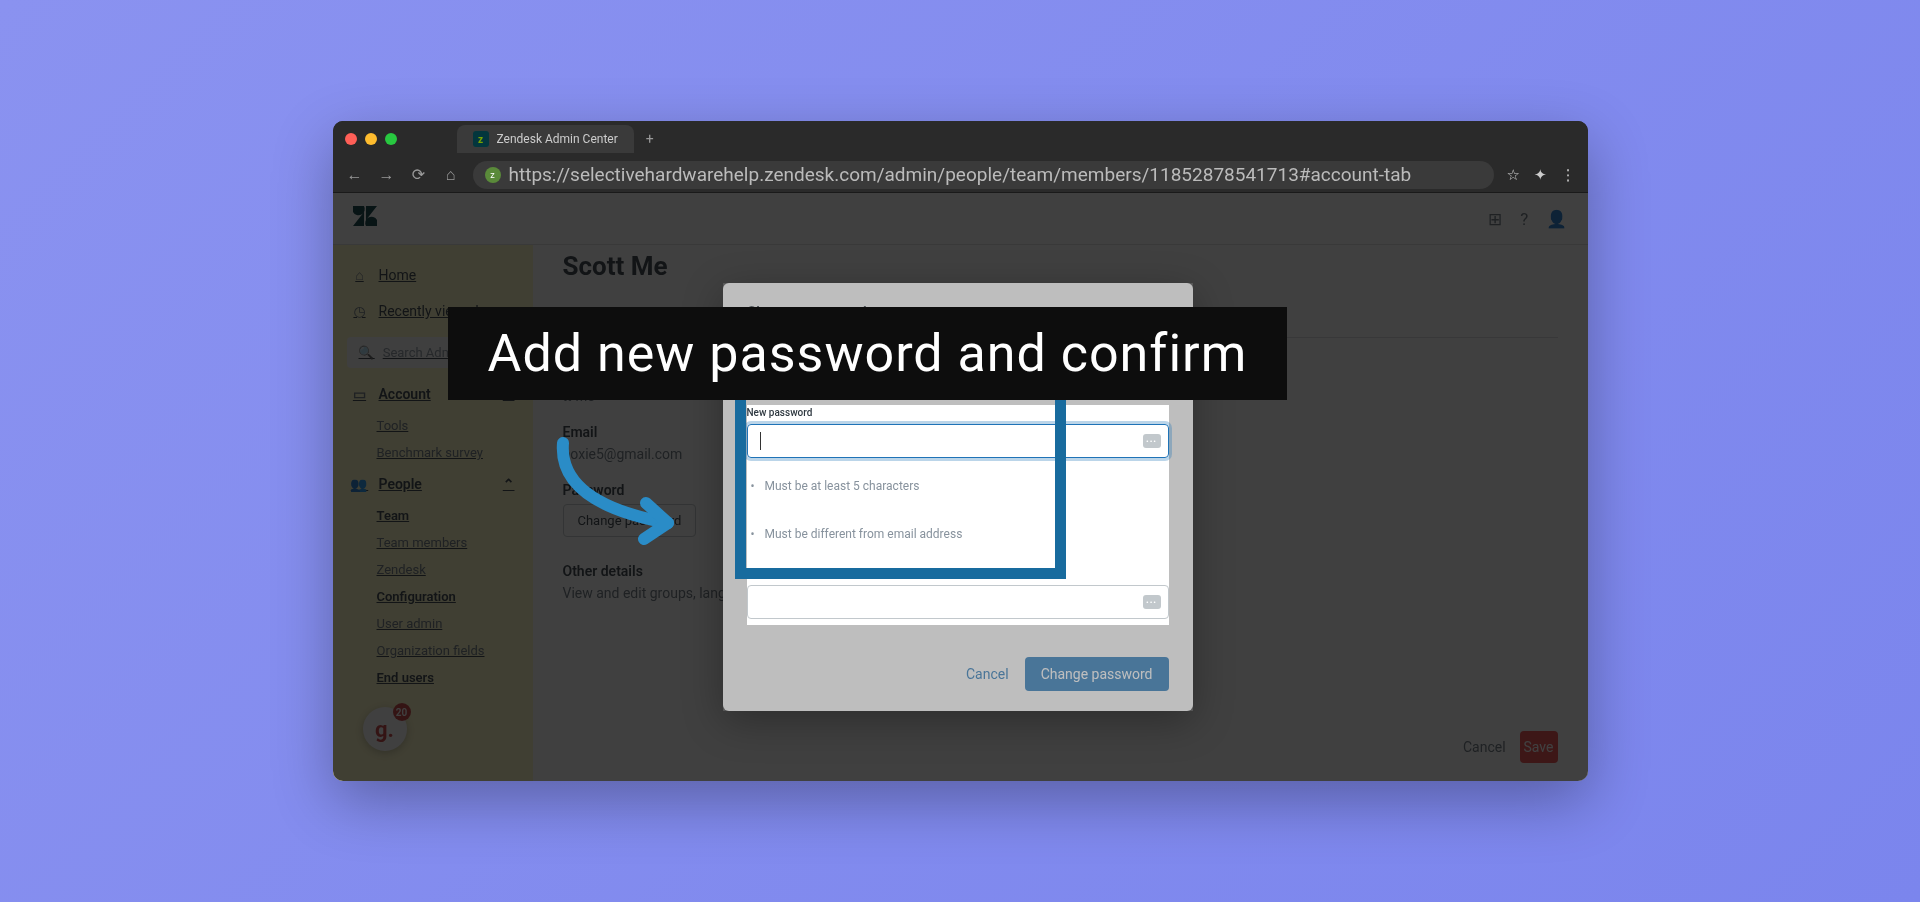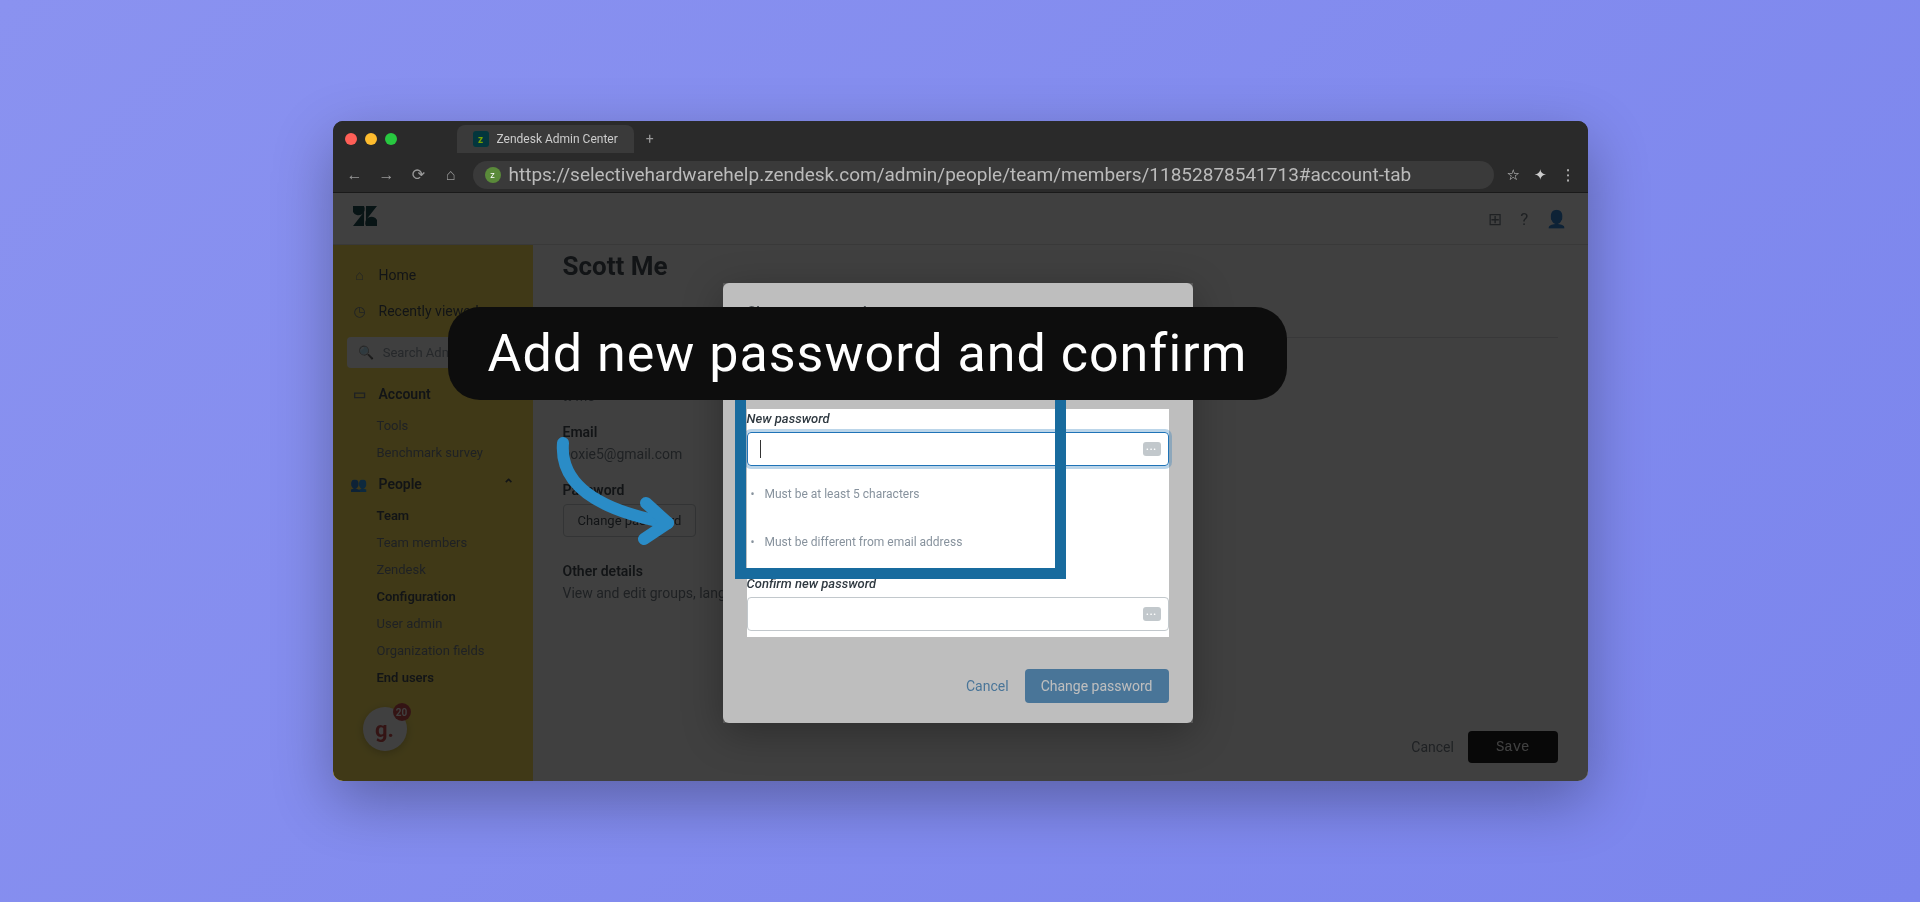--- a/index.html
+++ b/index.html
@@ -19,59 +19,59 @@
 .url-field { flex: 1; background: #3a3a3a; border-radius: 16px; height: 28px; display: flex; align-items: center; padding: 0 12px; gap: 8px; }
 .url-lock { width: 16px; height: 16px; background: #5a8a3a; border-radius: 50%; display: flex; align-items: center; justify-content: center; color: #fff; font-size: 9px; }
 .url-text { color: #bbb; font-size: 19px; white-space: nowrap; overflow: hidden; }
 .url-actions { display: flex; gap: 14px; color: #ccc; font-size: 15px; }
 .app-content { position: relative; height: calc(100% - 72px); background: #fff; }
 .dimmer { position: absolute; inset: 0; background: rgba(10,10,10,0.78); z-index: 5; }
 .zendesk-header { height: 52px; display: flex; align-items: center; padding: 0 20px; justify-content: space-between; border-bottom: 1px solid #ddd; background: #fff; }
 .zendesk-logo { font-size: 20px; color: #03363d; font-weight: bold; }
 .header-icons { display: flex; gap: 18px; color: #68737d; font-size: 17px; }
 .app-body { display: flex; height: calc(100% - 52px); }
-.sidebar { width: 200px; padding: 12px 0; background: #fde047; font-size: 14px; color: #2f3941; }
+.sidebar { width: 200px; padding: 12px 0; background: #fef9c3; font-size: 14px; color: #2f3941; text-decoration: underline; }
 .sidebar-item { display: flex; align-items: center; gap: 10px; padding: 10px 18px; cursor: pointer; }
 .sidebar-icon { width: 18px; text-align: center; color: #68737d; }
 .sidebar-sub { padding: 6px 18px 6px 44px; color: #68737d; font-size: 13px; cursor: pointer; }
 .sidebar-section { display: flex; align-items: center; gap: 10px; padding: 10px 18px; font-weight: 600; cursor: pointer; justify-content: space-between; }
 .sidebar-section-left { display: flex; align-items: center; gap: 10px; }
 .search-box { margin: 8px 14px; padding: 8px 12px; background: #f8f9f9; border-radius: 4px; display: flex; align-items: center; gap: 8px; font-size: 13px; color: #87929d; }
 .collapse-btn { position: absolute; left: 186px; top: 176px; width: 20px; height: 20px; background: #fff; border: 1px solid #ccc; border-radius: 3px; font-size: 11px; color: #555; display:flex;align-items:center;justify-content:center; z-index:2; }
 .main-area { flex: 1; padding: 0 30px; position: relative; }
 .user-header { font-size: 26px; font-weight: 700; color: #2f3941; padding-top: 6px; }
 .tabs-row { display: flex; gap: 24px; margin-top: 28px; border-bottom: 1px solid #d8dcde; font-size: 14px; color: #68737d; }
 .tab { padding: 0 2px 10px; cursor: pointer; }
 .tab.active { color: #1f73b7; border-bottom: 2px solid #1f73b7; font-weight: 600; }
 .form-section { margin-top: 28px; font-size: 14px; color: #2f3941; }
 .form-label { font-weight: 600; margin-bottom: 6px; }
 .form-value { color: #68737d; margin-bottom: 20px; }
 .change-pw-btn { display: inline-block; padding: 8px 14px; border: 1px solid #c2c8cc; border-radius: 4px; font-size: 13px; color: #2f3941; background: #fff; cursor: pointer; }
 .bottom-actions { position: absolute; bottom: 18px; right: 30px; display: flex; gap: 14px; align-items: center; font-size: 14px; }
 .btn-cancel-main { color: #68737d; cursor: pointer; }
-.btn-save-main { background: #000000; color: #fff; padding: 8px 28px; border-radius: 4px; cursor: pointer; font-family: Liberation Mono, monospace; }
+.btn-save-main { background: #ef4444; color: #fff; padding: 8px 4px; border-radius: 4px; cursor: pointer; }
 .modal { position: absolute; left: 390px; top: 90px; width: 470px; background: #fff; border-radius: 6px; z-index: 10; padding: 0; box-shadow: 0 10px 40px rgba(0,0,0,0.3); }
 .modal-header { display: flex; justify-content: space-between; align-items: center; padding: 18px 24px 12px; }
 .modal-title { font-size: 15px; font-weight: 600; color: #2f3941; }
 .modal-close { color: #68737d; font-size: 18px; cursor: pointer; }
 .modal-body { padding: 6px 24px 18px; }
 .field-group { margin-bottom: 14px; }
-.field-label { font-size: 13px; color: #2f3941; margin-bottom: 6px; font-weight: 500; font-style: italic; }
+.field-label { font-size: 10px; color: #2f3941; margin-bottom: 6px; font-weight: 500; }
 .field-input { width: 100%; height: 34px; border: 1px solid #c2c8cc; border-radius: 4px; padding: 0 10px; font-size: 14px; position: relative; }
 .field-input.focused { border-color: #1f73b7; box-shadow: 0 0 0 3px rgba(31,115,183,0.3); }
 .input-wrapper { position: relative; }
 .pw-badge { position: absolute; right: 8px; top: 50%; transform: translateY(-50%); width: 18px; height: 14px; background: #c2c8cc; border-radius: 3px; display:flex;align-items:center;justify-content:center;font-size:8px;color:#fff;letter-spacing:1px; }
 .requirements { list-style: none; padding: 4px 0 4px 18px; font-size: 12px; color: #87929d; }
 .requirements li { position: relative; padding: 17px 0; }
 .requirements li::before { content: '•'; position: absolute; left: -14px; }
 .modal-footer { display: flex; justify-content: flex-end; gap: 16px; padding: 14px 24px 20px; align-items: center; }
 .btn-cancel { color: #1f73b7; font-size: 14px; cursor: pointer; }
 .btn-primary { background: #1f73b7; color: #fff; padding: 9px 16px; border-radius: 4px; font-size: 14px; cursor: pointer; border: none; }
 .highlight-box { position: absolute; left: 402px; top: 194px; width: 331px; height: 192px; border: 11px solid #186b9e; z-index: 20; pointer-events: none; }
-.instruction-banner { position: absolute; left: 115px; top: 114px; background: #0d0d0d; color: #fff; padding: 16px 40px; font-size: 52px; font-weight: 400; z-index: 30; letter-spacing: 1px; border-radius: 32px; }
+.instruction-banner { position: absolute; left: 115px; top: 114px; background: #0d0d0d; color: #fff; padding: 16px 40px; font-size: 52px; font-weight: 400; z-index: 30; letter-spacing: 1px; }
 .arrow-svg { position: absolute; left: 215px; top: 240px; z-index: 25; width: 170px; height: 120px; }
 .guru-badge { position: absolute; left: 30px; bottom: 30px; width: 44px; height: 44px; background: #fff; border-radius: 50%; display: flex; align-items: center; justify-content: center; font-size: 22px; font-weight: bold; color: #c73a3a; box-shadow: 0 2px 8px rgba(0,0,0,0.25); }
 .guru-count { position: absolute; top: -4px; right: -4px; background: #c73a3a; color: #fff; font-size: 10px; width: 18px; height: 18px; border-radius: 50%; display:flex;align-items:center;justify-content:center; font-weight: 600; }
 .modal-dimmer { position: absolute; inset: 0; background: rgba(120,120,120,0.48); z-index: 8; pointer-events: none; }
 .cursor-line { display: inline-block; width: 1px; height: 18px; background: #333; vertical-align: middle; margin-left: 2px; }
 </style>
 </head>
 <body>
 
 <div class="browser-window">

